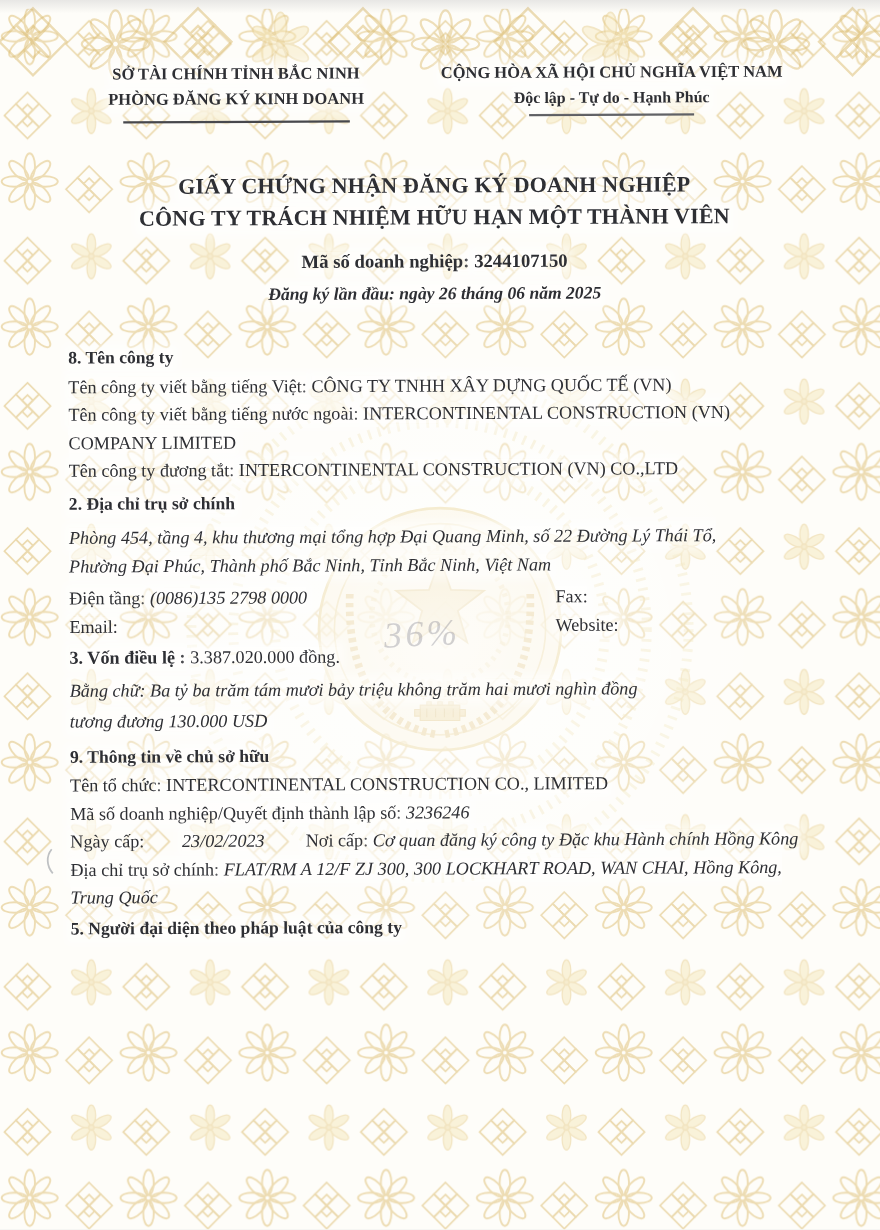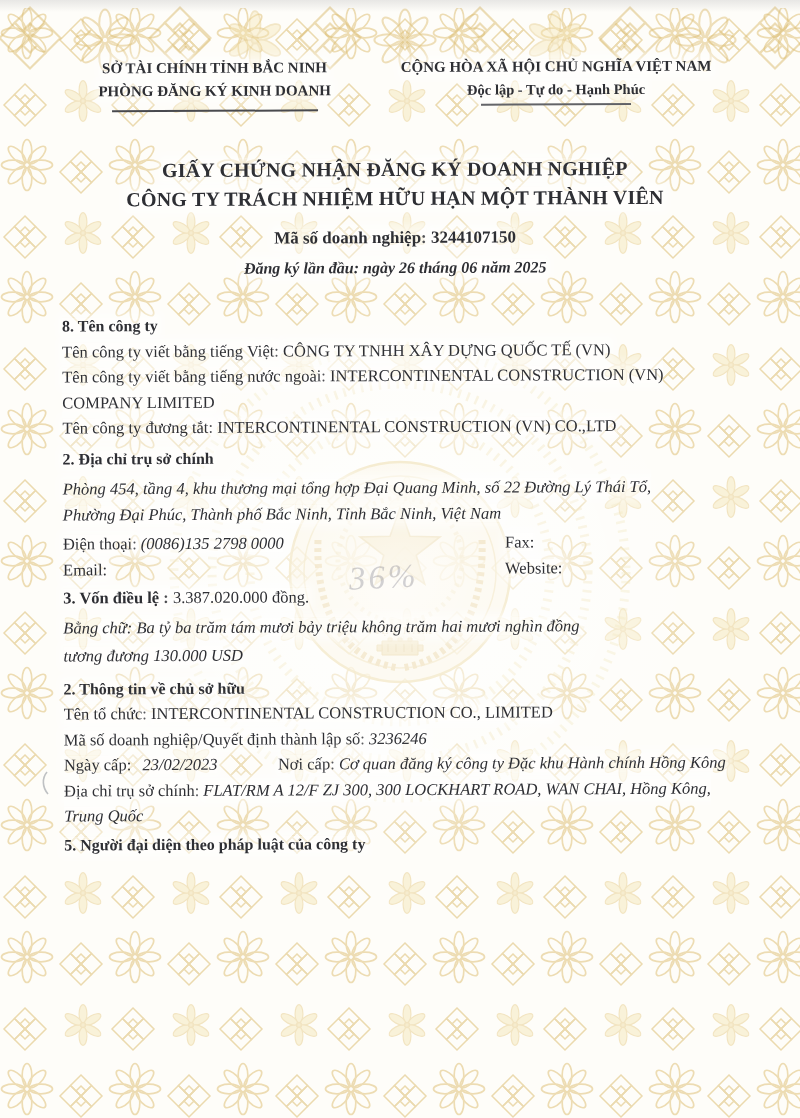--- a/index.html
+++ b/index.html
@@ -40,21 +40,21 @@
   .mt-s1{margin-top:33px;}
   .mt-5{margin-top:5px;}
   .mt-3{margin-top:3px;}
   .addr{font-style:italic;line-height:26px;max-width:600px;}
   .words{font-style:italic;line-height:28.5px;}
   .cols{display:flex;}
   .c442{width:442px;flex:none;}
   .c214{width:214px;flex:none;}
   .flex1{flex:1;}
   i.val{font-style:italic;}
-  .g14{margin-left:7px;}
+  .g14{margin-left:30px;}
   .g20{}
   .artifact{
     position:absolute;left:349px;top:559px;
     font-size:33px;font-style:italic;letter-spacing:3px;
     color:rgba(105,107,122,.30);transform:rotate(-3deg);
     font-family:"Liberation Serif","DejaVu Serif",serif;
   }
   .pencil{position:absolute;left:40px;top:770px;}
 </style>
 </head>
@@ -197,21 +197,21 @@
     </p>
 
     <p class="ln sec-h mt-5">
       <span class="w">2. Địa chỉ trụ sở chính</span>
     </p>
     <p class="ln addr mt-5">
       <span class="w">Phòng 454, tầng 4, khu thương mại tổng hợp Đại Quang Minh, số 22 Đường Lý Thái Tổ, Phường Đại Phúc, Thành phố Bắc Ninh, Tỉnh Bắc Ninh, Việt Nam</span>
     </p>
     <div class="cols mt-3">
       <p class="ln c442">
-        <span class="w">Điện thoại:</span>
+        <span class="w">Điện tầng:</span>
         <i class="val w">(0086)135 2798 0000</i>
       </p>
       <p class="ln">
         <span class="w">Fax:</span>
       </p>
     </div>
     <div class="cols">
       <p class="ln c442">
         <span class="w">Email:</span>
       </p>
@@ -225,21 +225,21 @@
       <span class="w">3.387.020.000 đồng.</span>
     </p>
     <p class="ln words mt-3">
       <span class="w">Bằng chữ: Ba tỷ ba trăm tám mươi bảy triệu không trăm hai mươi nghìn đồng</span>
     </p>
     <p class="ln words">
       <span class="w">tương đương 130.000 USD</span>
     </p>
 
     <p class="ln sec-h mt-5">
-      <span class="w">2. Thông tin về chủ sở hữu</span>
+      <span class="w">9. Thông tin về chủ sở hữu</span>
     </p>
     <p class="ln">
       <span class="w">Tên tổ chức:</span>
       <span class="w">INTERCONTINENTAL CONSTRUCTION CO., LIMITED</span>
     </p>
     <p class="ln">
       <span class="w">Mã số doanh nghiệp/Quyết định thành lập số:</span>
       <i class="val w g20">3236246</i>
     </p>
     <div class="cols">

